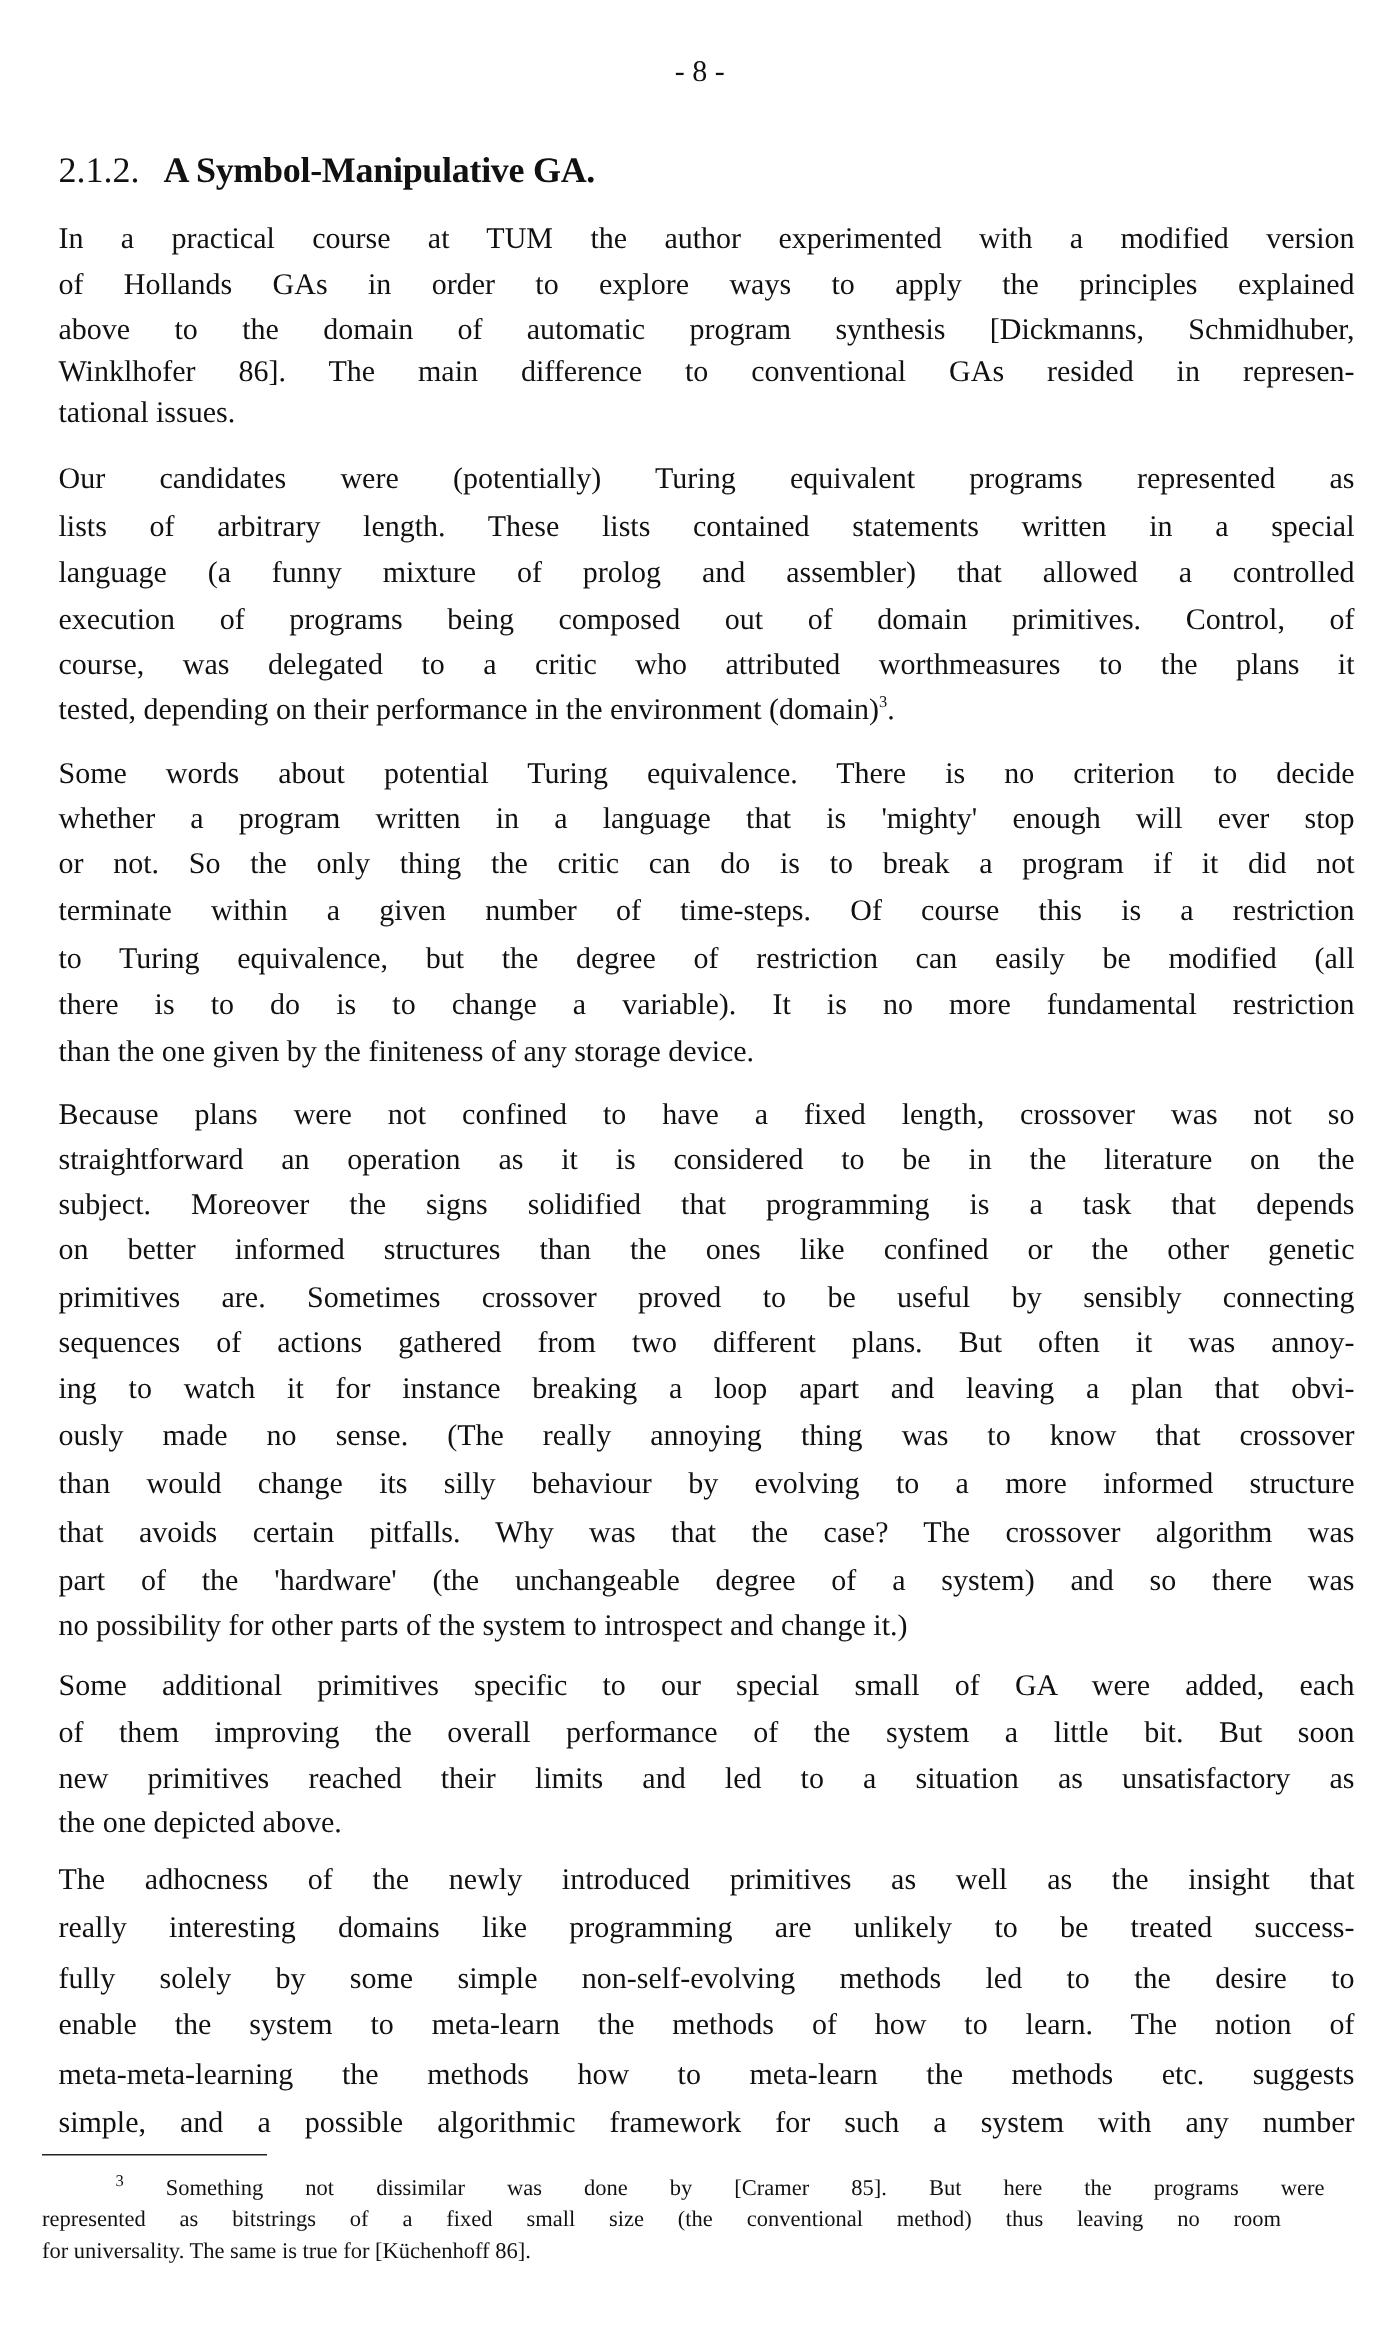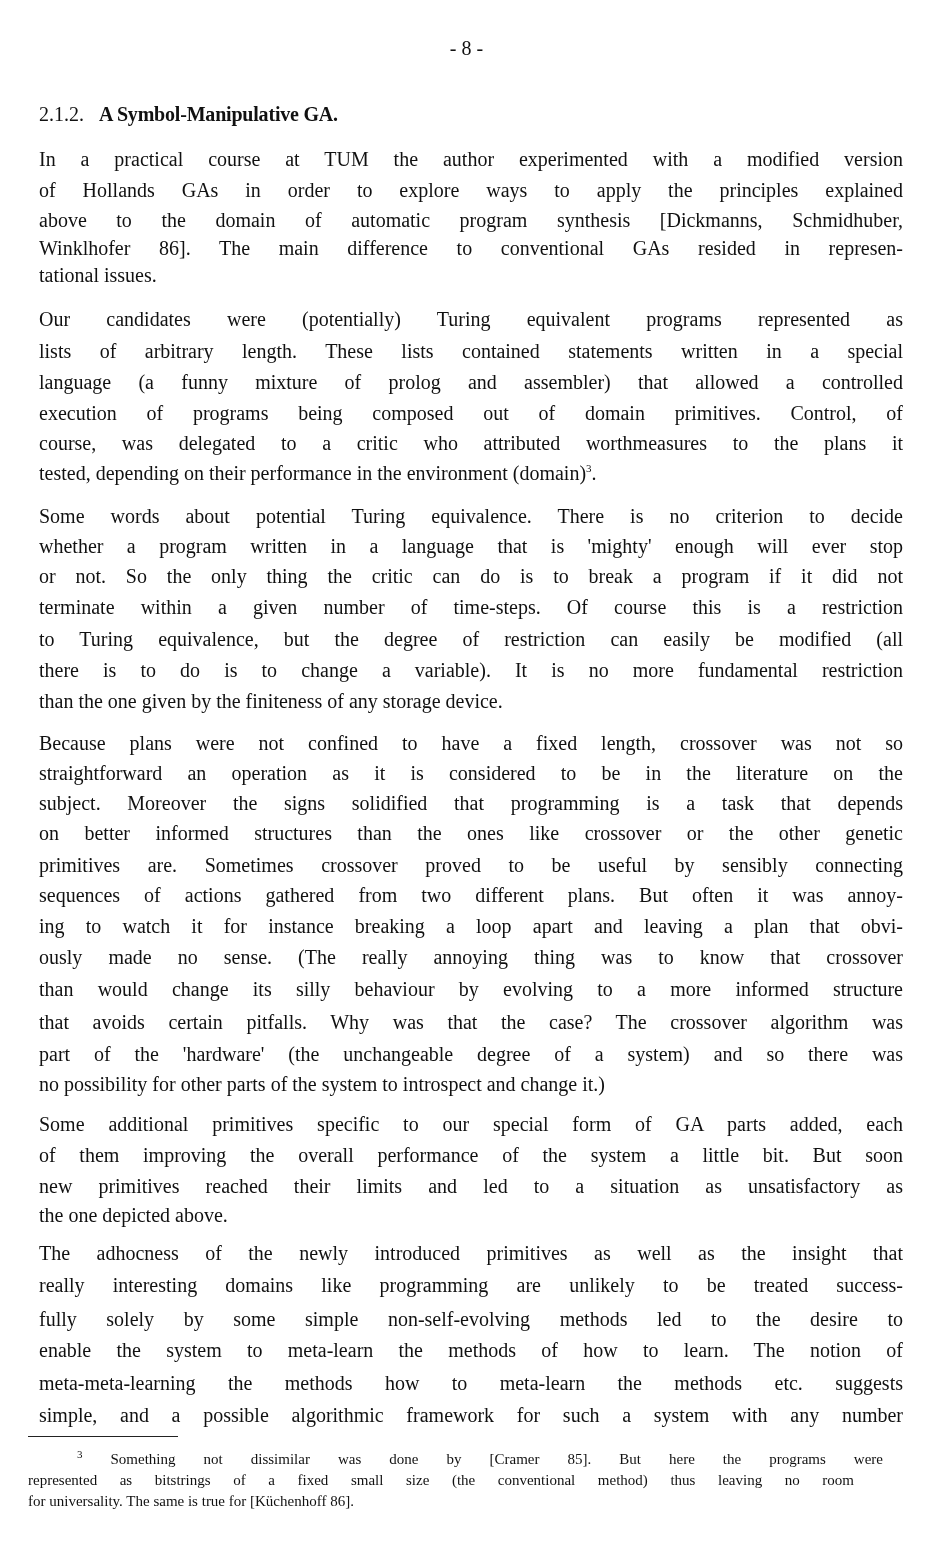--- a/index.html
+++ b/index.html
@@ -21,21 +21,21 @@
       width: 933px;
       top: 35px;
       text-align: center;
       font-size: 20px;
       line-height: 26px;
     }
     .section-heading {
       position: absolute;
       left: 39px;
       top: 101px;
-      font-size: 20px;
+      font-size: 24px;
       line-height: 26px;
       font-weight: normal;
       margin: 0;
       white-space: nowrap;
     }
     .section-heading .num { margin-right: 10px; }
     .section-heading .title { font-weight: bold; letter-spacing: -0.2px; }
     .line {
       position: absolute;
       left: 39px;
@@ -108,33 +108,33 @@
   <div class="line" style="top:594px">terminate within a given number of time-steps.  Of course this is a restriction</div>
   <div class="line" style="top:626px">to Turing equivalence, but the degree of restriction can easily be modified (all</div>
   <div class="line" style="top:657px">there is to do is to change a variable). It is no more fundamental restriction</div>
   <div class="line last" style="top:688px">than the one given by the finiteness of any storage device.</div>
 </div>
 
 <div>
   <div class="line" style="top:730px">Because plans were not confined to have a fixed length, crossover was not so</div>
   <div class="line" style="top:760px">straightforward an operation as it is considered to be in the literature on the</div>
   <div class="line" style="top:790px">subject. Moreover the signs solidified that programming is a task that depends</div>
-  <div class="line" style="top:820px">on better informed structures than the ones like crossover or the other genetic</div>
+  <div class="line" style="top:820px">on better informed structures than the ones like confined or the other genetic</div>
   <div class="line" style="top:852px">primitives are. Sometimes crossover proved to be useful by sensibly connecting</div>
   <div class="line" style="top:882px">sequences of actions gathered from two different plans. But often it was annoy-</div>
   <div class="line" style="top:913px">ing to watch it for instance breaking a loop apart and leaving a plan that obvi-</div>
   <div class="line" style="top:944px">ously made no sense. (The really annoying thing was to know that crossover</div>
   <div class="line" style="top:976px">than would change its silly behaviour by evolving to a more informed structure</div>
   <div class="line" style="top:1009px">that avoids certain pitfalls. Why was that the case? The crossover algorithm was</div>
   <div class="line" style="top:1041px">part of the 'hardware' (the unchangeable degree of a system) and so there was</div>
   <div class="line last" style="top:1071px">no possibility for other parts of the system to introspect and change it.)</div>
 </div>
 
 <div>
-  <div class="line" style="top:1111px">Some additional primitives specific to our special form of GA parts added, each</div>
+  <div class="line" style="top:1111px">Some additional primitives specific to our special small of GA were added, each</div>
   <div class="line" style="top:1142px">of them improving the overall performance of the system a little bit. But soon</div>
   <div class="line" style="top:1173px">new primitives reached their limits and led to a situation as unsatisfactory as</div>
   <div class="line last" style="top:1202px">the one depicted above.</div>
 </div>
 
 <div>
   <div class="line" style="top:1240px">The adhocness of the newly introduced primitives as well as the insight that</div>
   <div class="line" style="top:1272px">really interesting domains like programming are unlikely to be treated success-</div>
   <div class="line" style="top:1306px">fully solely by some simple non-self-evolving methods led to the desire to</div>
   <div class="line" style="top:1337px">enable the system to meta-learn the methods of how to learn. The notion of</div>

